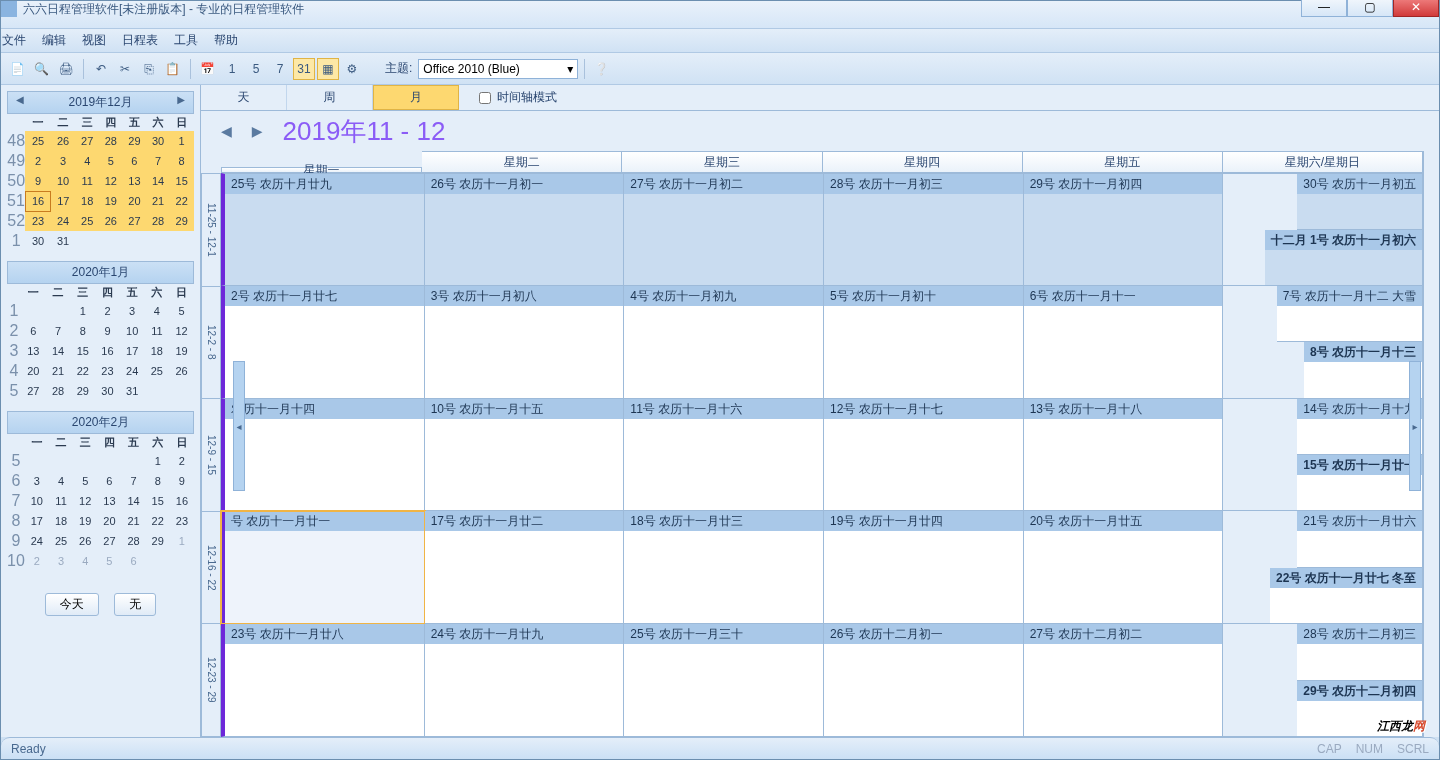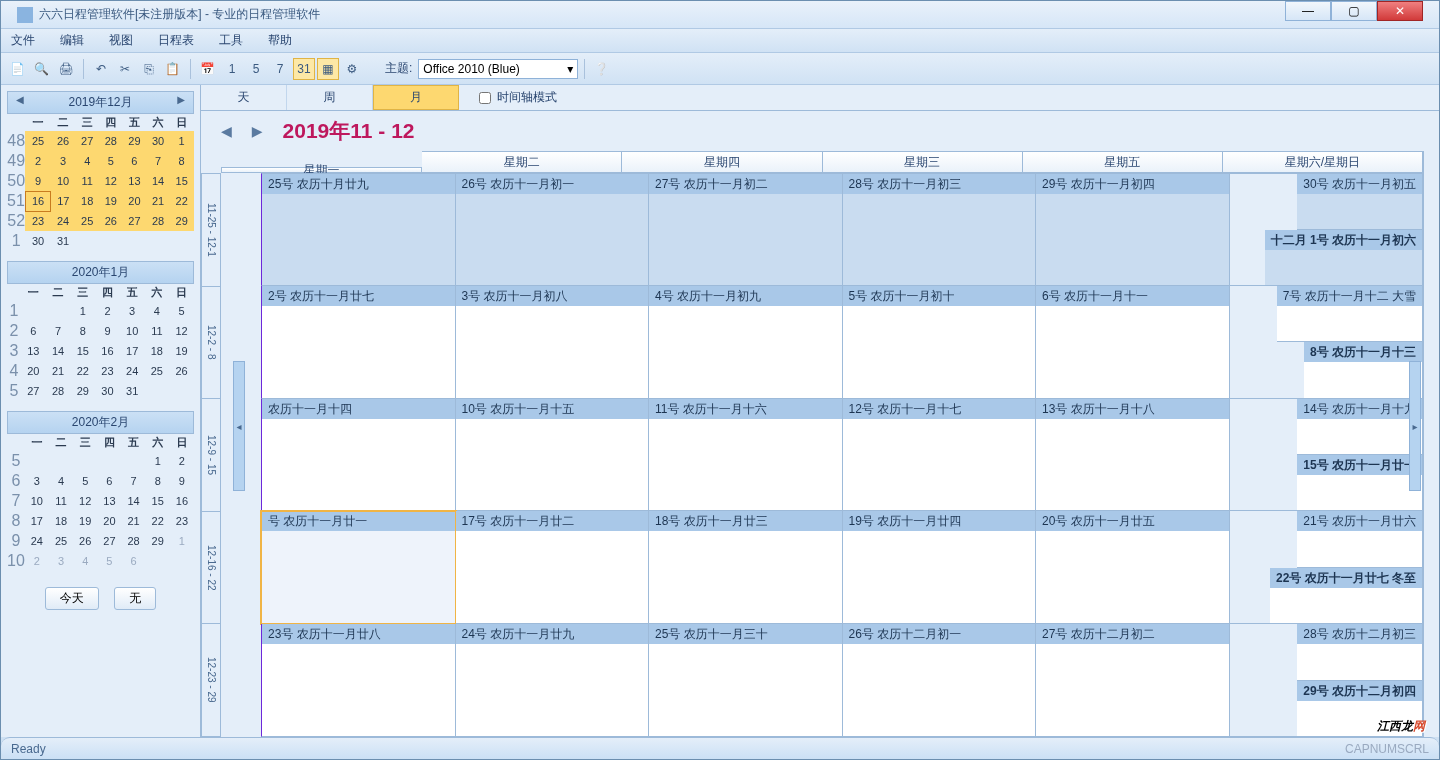--- a/index.html
+++ b/index.html
@@ -1,79 +1,79 @@
 <!DOCTYPE html>
 <html><head>
 <meta charset="utf-8">
 <style>
 * { margin:0; padding:0; box-sizing:border-box; font-family:"Microsoft YaHei","SimSun",sans-serif; font-size:12px; }
 body { background:#fff; overflow:hidden; }
 .window { width:1440px; height:760px; background:#CFE1F3; display:flex; flex-direction:column; border:1px solid #6B8EAF; position:relative; }
-.titlebar { height:28px; background:linear-gradient(#E9F1FA,#D6E6F7); display:flex; align-items:center; padding:0 16px; border-bottom:1px solid #B0C9E4; }
+.titlebar { height:28px; background:linear-gradient(#E9F1FA,#D6E6F7); display:flex; padding:0 0; border-bottom:1px solid #B0C9E4; }
 .titlebar .icon { width:16px; height:16px; background:#8AB4E0; margin-right:6px; }
 .titlebar .title { flex:1; color:#3B5A80; }
 .win-btns { display:flex; gap:0; }
 .win-btn { width:46px; height:20px; border:1px solid #8FB2D8; background:linear-gradient(#F2F7FC,#D6E6F7); display:flex; align-items:center; justify-content:center; position:relative; top:-4px; }
 .win-btn.close { background:linear-gradient(#F08080,#D13A3A); color:#fff; border-color:#A02525; }
-.menubar { height:24px; background:linear-gradient(#E4EEF9,#D0E2F4); display:flex; align-items:center; padding:0 10px; gap:25px; border-bottom:1px solid #B0C9E4;text-align:center; }
+.menubar { height:24px; background:linear-gradient(#E4EEF9,#D0E2F4); display:flex; align-items:center; padding:0 1px; gap:16px; border-bottom:1px solid #B0C9E4;text-align:center; }
 .menubar span { color:#2A4670; cursor:default; }
 .toolbar { height:32px; background:linear-gradient(#E4EEF9,#D0E2F4); display:flex; align-items:center; padding:0 6px; gap:2px; border-bottom:1px solid #B0C9E4; }
 .tbtn { width:22px; height:22px; border:1px solid transparent; display:flex; align-items:center; justify-content:center; color:#3B5A80; }
 .tbtn.active { background:#FDE8A6; border:1px solid #E0B445; }
 .sep { width:1px; height:20px; background:#A9C1DC; margin:0 4px; }
 .theme-label { color:#2A4670; margin-left:20px; margin-right:4px; }
 .theme-select { width:160px; height:20px; background:#fff; border:1px solid #8FB2D8; padding:0 4px; display:flex; align-items:center; justify-content:space-between; }
 .content { flex:1; display:flex; background:#CFE1F3; min-height:0; }
 .sidebar { width:200px; background:#E4EEF9; border-right:1px solid #9DBAD9; padding:6px 6px; overflow:hidden; }
 .mini-cal { margin-bottom:10px; }
 .mini-cal .hdr { background:linear-gradient(#CBE0F5,#B5D3F0); text-align:center; padding:2px 0; border:1px solid #9DBAD9; position:relative; color:#2A4670; }
 .mini-cal .hdr .nav { position:absolute; top:2px; font-size:10px; color:#49698F;}
 .mini-cal .hdr .nav.l { left:8px; } .mini-cal .hdr .nav.r { right:8px; }
 .mini-cal table { width:100%; border-collapse:collapse; }
 .mini-cal th,.mini-cal td { text-align:center; padding:1px 0; font-size:11px; color:#2A3A50; }
 .mini-cal .wk { color:#7A90AB; font-size:16px; width:14px;}
 .mini-cal td.hl { background:#FDD870; }
 .mini-cal td.today { border:1px solid #C87C1F; background:#FDD870; }
 .mini-cal td.dim { color:#9AAAC0; }
-.side-btns { text-align:center; margin-top:16px; }
+.side-btns { text-align:center; margin-top:22px; }
 .side-btns button { padding:2px 14px; margin:0 6px; border:1px solid #9DBAD9; background:linear-gradient(#fff,#E0EBF7); border-radius:3px; }
 .main { flex:1; display:flex; flex-direction:column; background:#E4EEF9; min-width:0;}
 .viewtabs { height:26px; display:flex; align-items:stretch; background:#E4EEF9; border-bottom:1px solid #9DBAD9; }
 .vtab { width:86px; display:flex; align-items:center; justify-content:center; border-right:1px solid #C1D6ED; color:#2A4670; }
 .vtab.active { background:#FDD870; border:1px solid #E0B445; }
 .vtab-chk { margin-left:20px; display:flex; align-items:center; gap:6px; color:#2A4670;}
 .vtab-chk input { width:12px; height:12px; }
 .navrow { height:40px; display:flex; align-items:center; padding:0 20px; gap:20px; }
 .navrow .arrow { color:#5A7AA0; font-size:14px; cursor:default; }
-.navrow .range { font-size:21px; color:#be185d;font-weight:bold; }
+.navrow .range { font-size:26px; color:#8b5cf6; }
 .calwrap { flex:1; display:flex; min-height:0; }
 .lgutter { width:20px; display:flex; flex-direction:column; }
 .lgutter .cell { flex:1; border:1px solid #9DBAD9; border-top:none; writing-mode:vertical-rl; text-orientation:mixed; display:flex; align-items:center; justify-content:center; font-size:10px; color:#49698F; background:#E4EEF9;}
 .lgutter .cell:first-child{border-top:1px solid #9DBAD9;}
 .calgrid { flex:1; display:flex; flex-direction:column; min-width:0;}
 .dhdr { display:flex; height:22px; }
 .dhdr .c { flex:1; border:1px solid #9DBAD9; border-left:none; background:linear-gradient(#fff,#EAF2FA); display:flex; align-items:center; justify-content:center; color:#2A4670;}
 .dhdr .c:first-child{border-left:1px solid #9DBAD9;margin-top:16px;}
 .weeks { flex:1; display:flex; flex-direction:column; min-height:0;}
 .wk-row { flex:1; display:flex; min-height:0;}
 .daycell { flex:1; border:1px solid #9DBAD9; border-left:none; border-top:none; display:flex; flex-direction:column; background:#fff; min-width:0;}
-.daycell:first-child{border-left:1px solid #6d28d9;margin-left:40px;}
+.daycell:first-child{border-left:4px solid #6d28d9;}
 .wk-row:first-child .daycell{border-top:1px solid #9DBAD9;}
 .dayhdr { height:20px; background:#A9C8E8; padding:2px 6px; color:#1D3552; white-space:nowrap; overflow:hidden; font-size:12px;}
 .daybody { flex:1; background:#fff; }
 .daybody.dim { background:#C9DCF0; }
 .today-cell { outline:2px solid #F0B445; outline-offset:-1px; }
 .today-cell .daybody { background:#EEF3FB; }
 .weekend { display:flex; flex-direction:column; flex:1; border:1px solid #9DBAD9; border-left:none; border-top:none;align-items:flex-end;}
 .wk-row:first-child .weekend{border-top:1px solid #9DBAD9;}
 .weekend .half { flex:1; display:flex; flex-direction:column; border-bottom:1px solid #9DBAD9;}
 .weekend .half:last-child{border-bottom:none;font-weight:bold;}
 .rgutter { width:16px; background:#E4EEF9; border-left:1px solid #9DBAD9; }
 .statusbar { height:22px; background:linear-gradient(#E4EEF9,#CBE0F5); border-top:1px solid #9DBAD9; display:flex; align-items:center; padding:0 10px; color:#49698F; justify-content:space-between;border-radius:9px;}
-.statusbar .r { display:flex; font-size:10px; color:#9AAAC0;align-items:flex-end;}
+.statusbar .r { display:flex; gap:14px; font-size:10px; color:#9AAAC0;align-items:flex-end;}
 .watermark { position:absolute; right:14px; bottom:24px; font-weight:bold; font-style:italic; color:#000; font-size:18px; text-shadow:1px 1px 0 #fff;}
 .watermark .o { color:#D84B2F; }
 .side-flap { position:absolute; width:12px; height:130px; background:#B5D3F0; border:1px solid #8FB2D8; top:360px; display:flex; align-items:center; justify-content:center; color:#49698F; font-size:10px;}
 </style>
 </head>
 <body>
 
 <div class="window">
   <div class="titlebar">
     <div class="icon"></div>
@@ -371,22 +371,22 @@
             <div class="cell">11-25 - 12-1</div>
             <div class="cell">12-2 - 8</div>
             <div class="cell">12-9 - 15</div>
             <div class="cell">12-16 - 22</div>
             <div class="cell">12-23 - 29</div>
           </div>
         <div class="calgrid">
           <div class="dhdr" id="dhdr">
               <div class="c">星期一</div>
               <div class="c">星期二</div>
+              <div class="c">星期三</div>
               <div class="c">星期四</div>
-              <div class="c">星期三</div>
               <div class="c">星期五</div>
               <div class="c">星期六/星期日</div>
             </div>
           <div class="weeks" id="weeks">
               <div class="wk-row">
                 <div class="daycell">
                   <div class="dayhdr">25号 农历十月廿九</div>
                   <div class="daybody dim"></div>
                 </div>
                 <div class="daycell">

